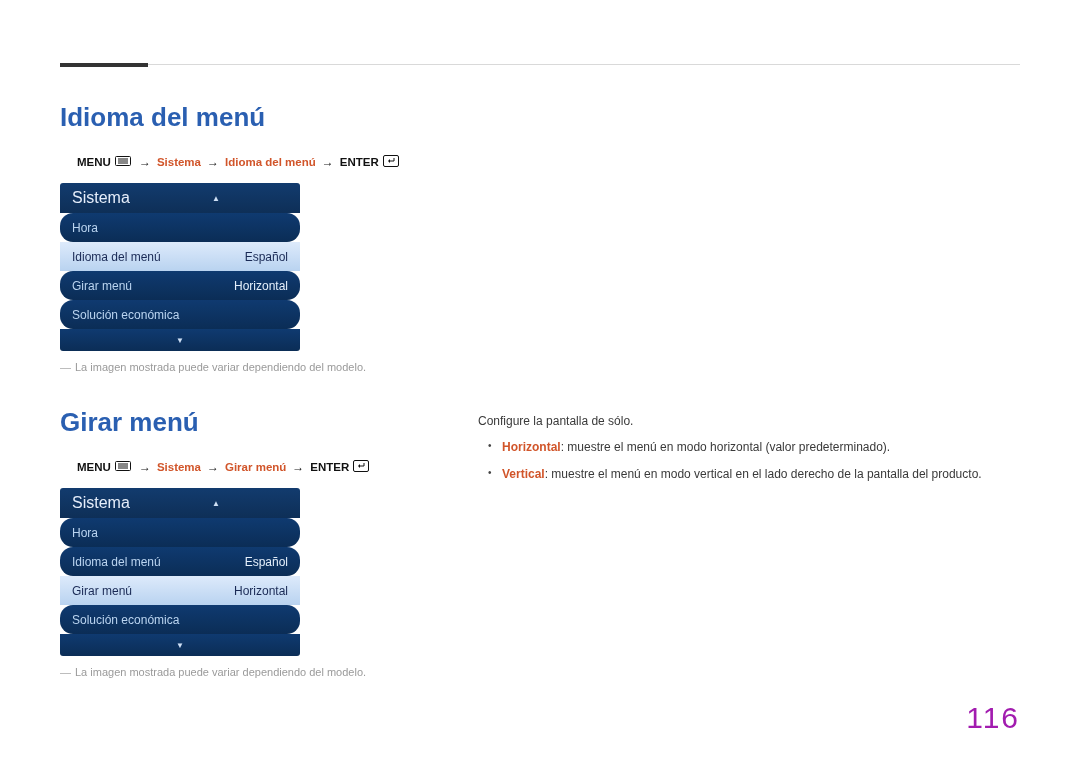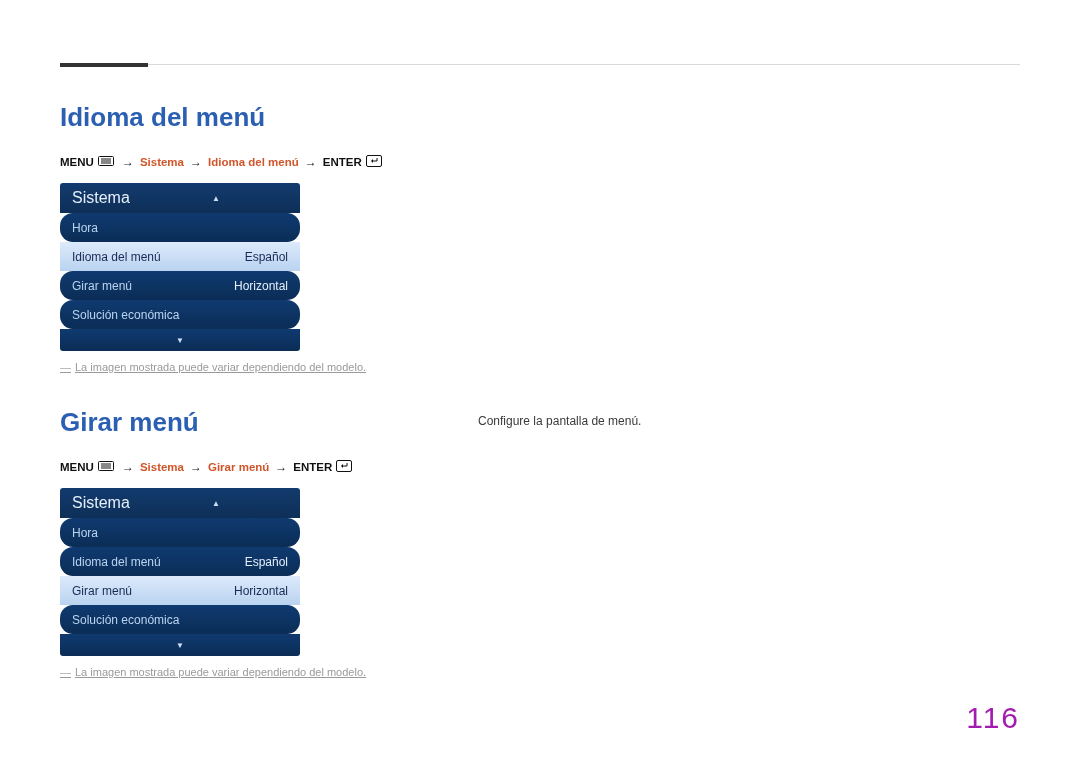--- a/index.html
+++ b/index.html
@@ -70,20 +70,21 @@
   }
   .breadcrumb {
     font-size: 11.5px;
     font-weight: 700;
     color: #111;
     display: flex;
     align-items: center;
     flex-wrap: wrap;
     gap: 2px;
     margin-bottom: 14px;
+    margin-left: 17px;
   }
   .breadcrumb .orange { color: var(--accent-orange); }
   .bc-icon {
     display: inline-block;
     vertical-align: middle;
     margin: 0 2px;
   }
   .arrow {
     font-size: 12px;
     padding: 0 4px;
@@ -140,21 +141,20 @@
     align-items: center;
   }
   .osd-footer .tri-down {
     font-size: 8px;
     color: #cfe0f5;
   }
   .note {
     font-size: 11px;
     color: #9a9a9a;
     margin-top: 4px;
-    text-decoration: underline;
   }
   .note-dash::before {
     content: "―";
     color: #aaa;
     font-weight: 300;
     margin-right: 4px;
   }
   .right-col .desc-note {
     display: flex;
     font-size: 12px;
@@ -316,18 +316,26 @@
         </div>
         <div class="osd-footer">
           <span class="tri-down">▼</span>
         </div>
       </div>
 
       <div class="note note-dash">La imagen mostrada puede variar dependiendo del modelo.</div>
     </div>
 
     <div class="right-col">
-      <div>Configure la pantalla de menú.</div>
+      <div>Configure la pantalla de sólo.</div>
+      <ul class="bullets">
+        <li>
+          <span class="term">Horizontal</span><span>: muestre el menú en modo horizontal (valor predeterminado).</span>
+        </li>
+        <li>
+          <span class="term">Vertical</span><span>: muestre el menú en modo vertical en el lado derecho de la pantalla del producto.</span>
+        </li>
+      </ul>
     </div>
   </div>
 
   <div class="page-number">116</div>
 </div>
 
 </body></html>

